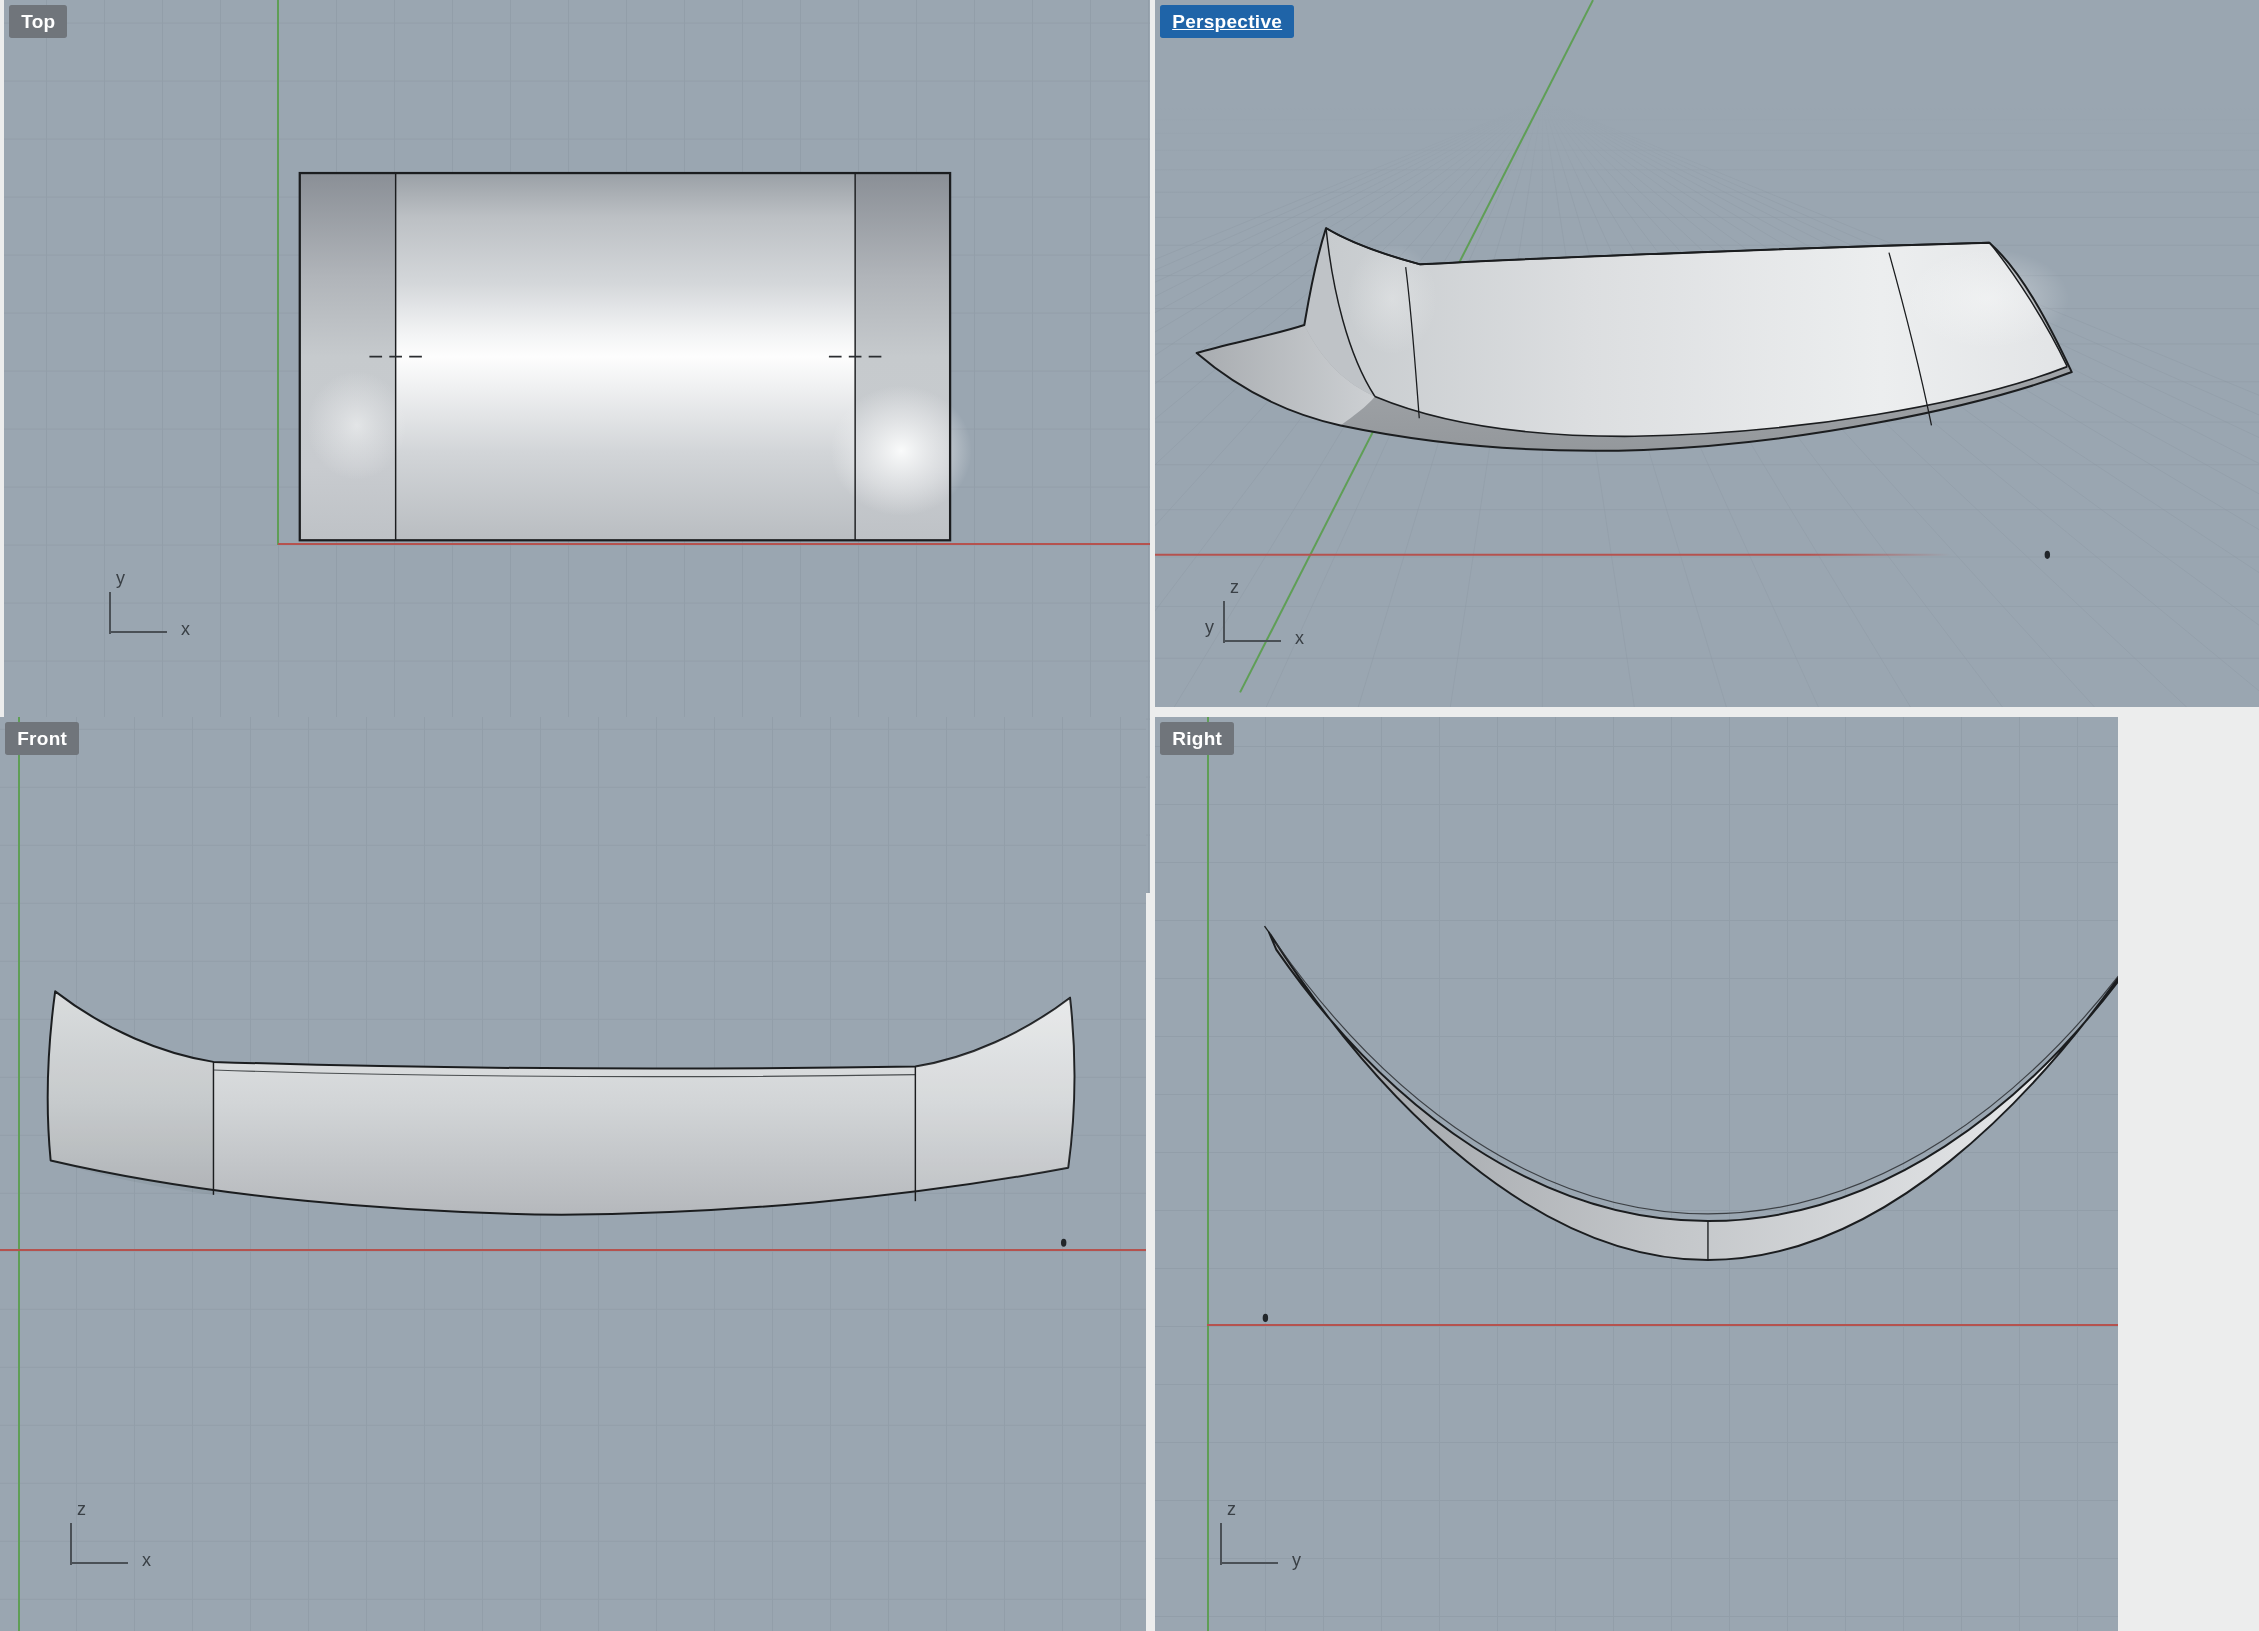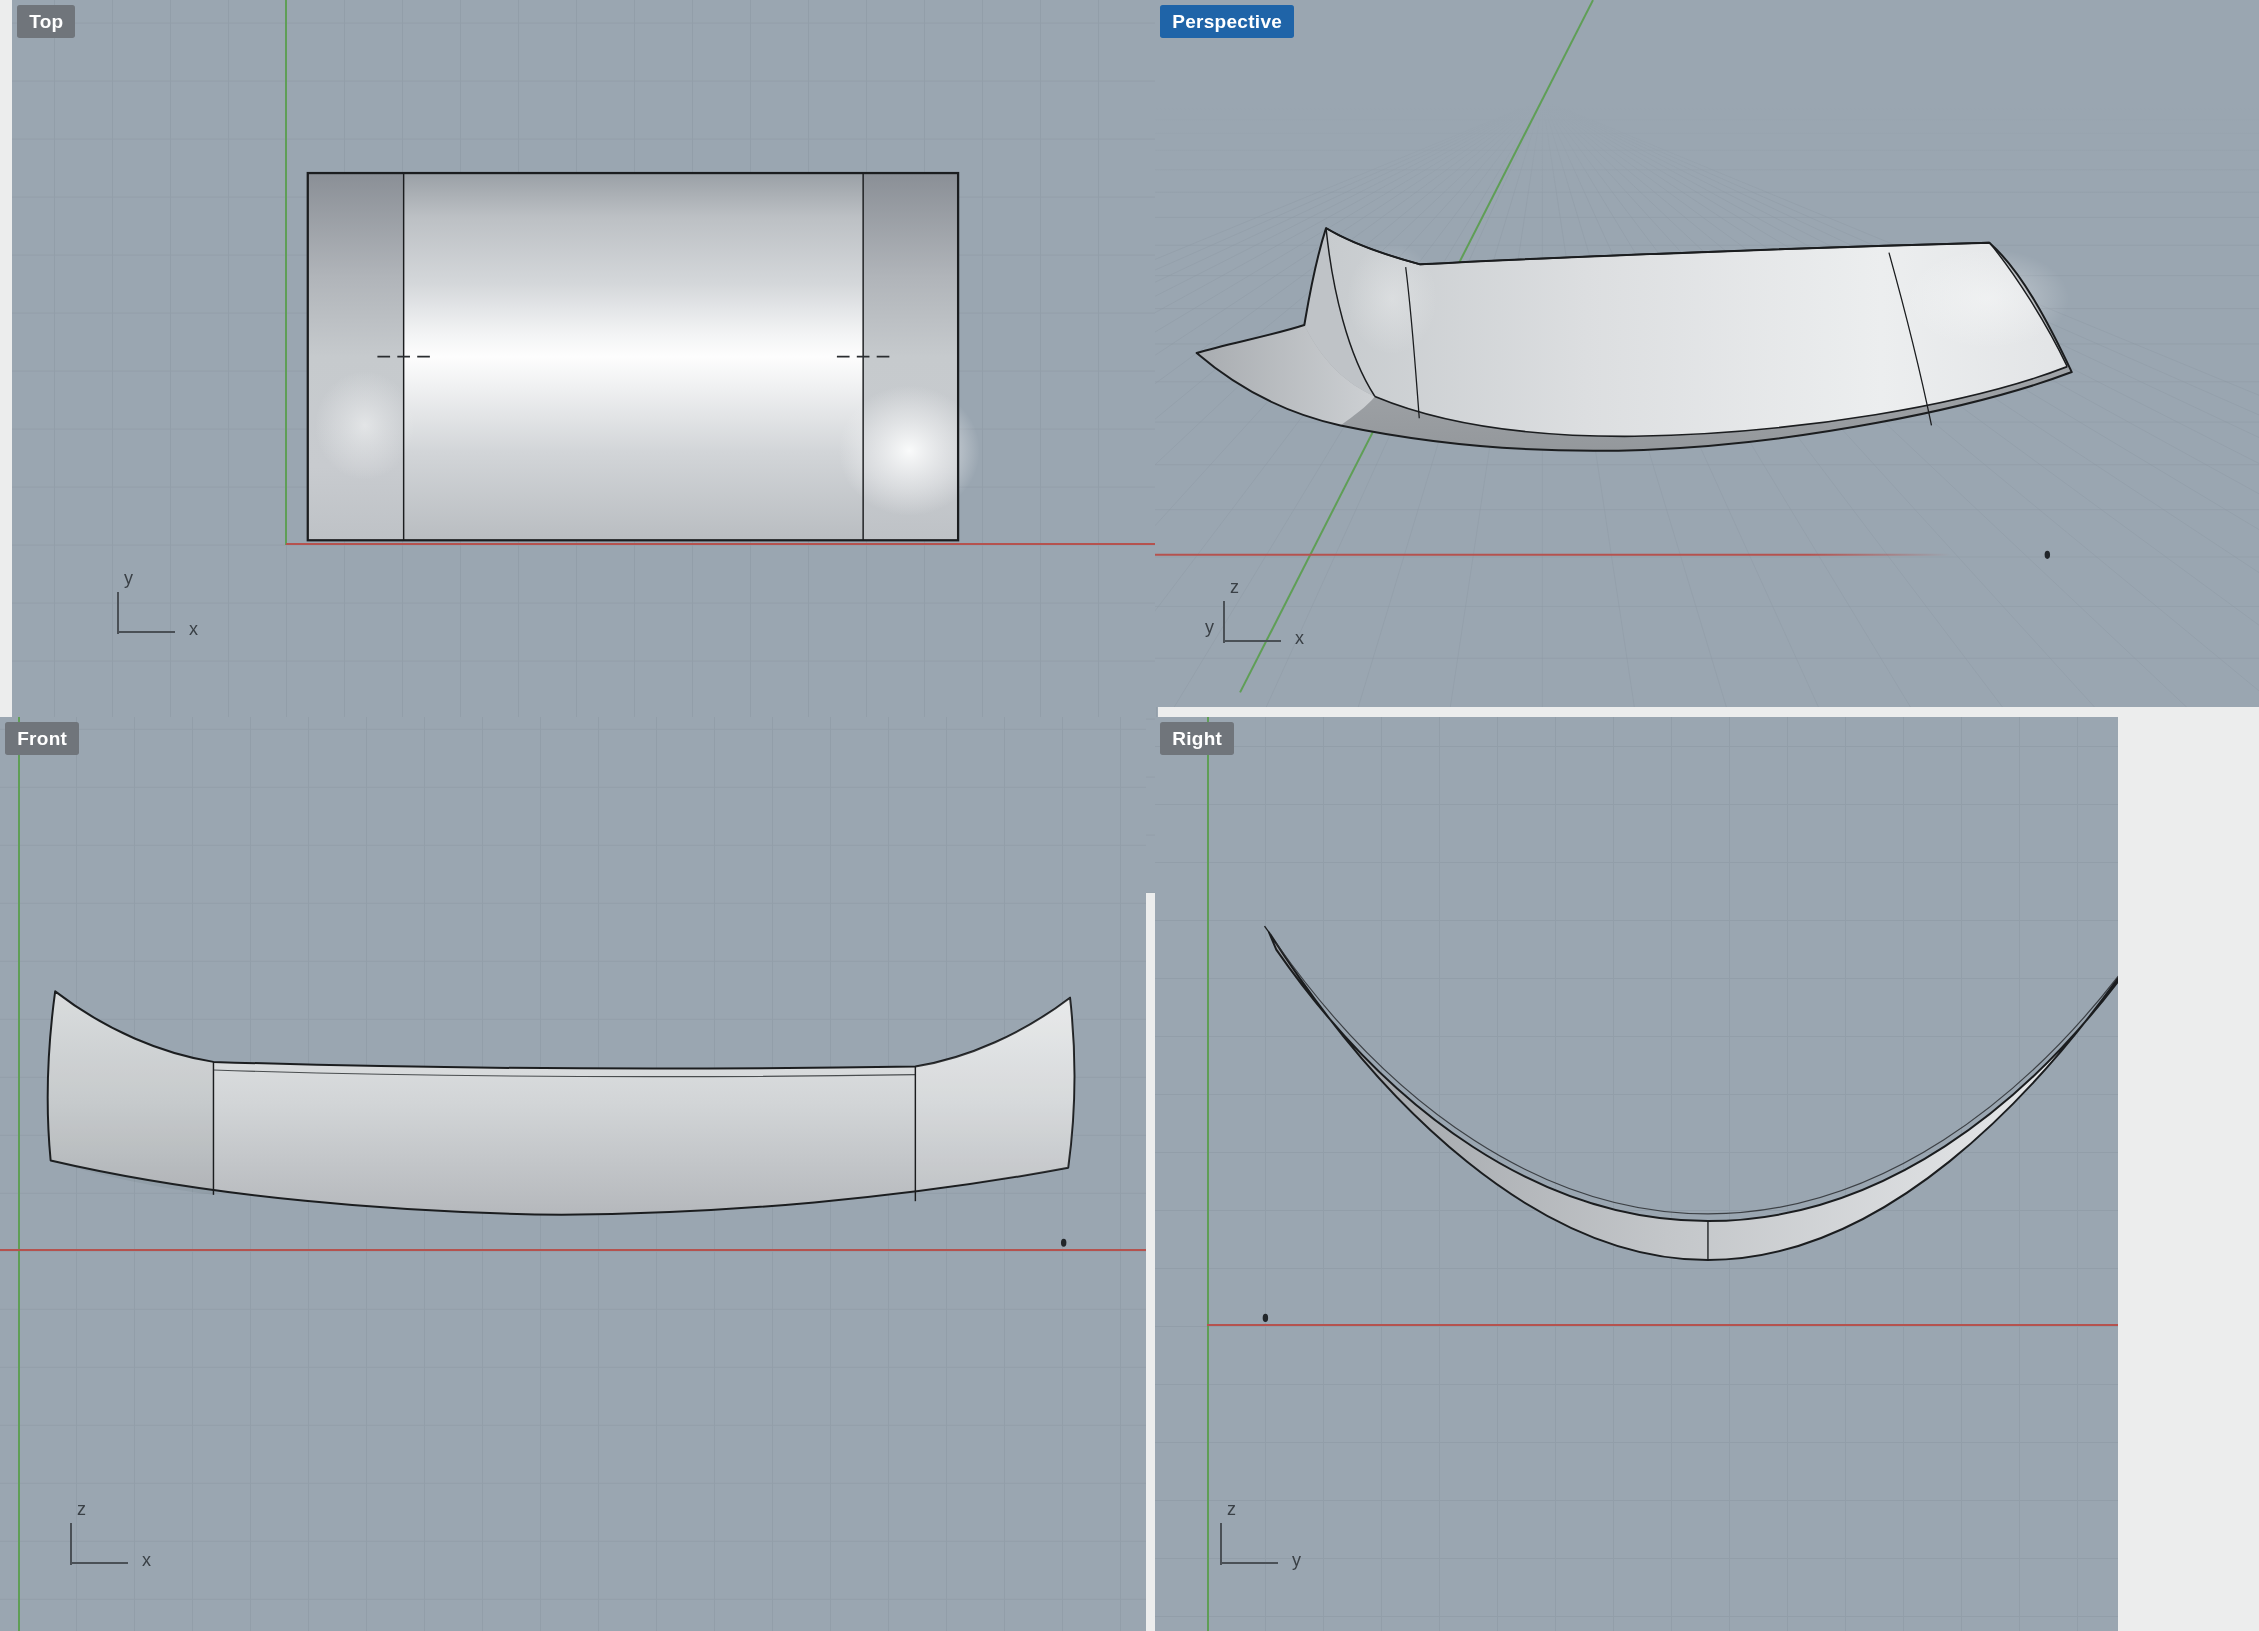--- a/index.html
+++ b/index.html
@@ -3,21 +3,21 @@
 <meta charset="utf-8">
 <style>
   html,body{margin:0;padding:0;background:#dfe1e3;}
   .canvas{
     position:relative;width:2260px;height:1632px;
     background:var(--divider,#eceded);
     font-family:"Liberation Sans",sans-serif;
     overflow:hidden;
   }
   .viewport{position:absolute;background:var(--bg,#9aa6b1);overflow:hidden;}
-  .vp-top   {left:12px;     top:0;     width:1146px;height:893px;}
+  .vp-top   {left:4px;     top:0;     width:1146px;height:893px;}
   .vp-persp {left:1155px;top:0;     width:1105px;height:707px;}
   .vp-front {left:0;     top:717px; width:1146px;height:915px;text-decoration:underline;}
   .vp-right {left:1155px;top:717px; width:963px;height:915px;}
 
   .grid{
     position:absolute;inset:0;opacity:.55;
     background-image:
       linear-gradient(var(--grid,#8d98a3) 0.9px, transparent 0.9px),
       linear-gradient(90deg, var(--grid,#8d98a3) 0.9px, transparent 0.9px);
     background-size:58px 58px;
@@ -41,21 +41,21 @@
     position:absolute;left:0;top:0;width:100%;height:199px;
     background:linear-gradient(to bottom,#9aa6b1 52%, rgba(154,166,177,0) 100%);
   }
 
   .vp-badge{
     position:absolute;left:5.4px;top:4.5px;
     background:var(--badge,#70757b);color:var(--badge-text,#fff);
     font-size:19px;font-weight:bold;line-height:1;
     padding:7.2px 11.8px;border-radius:2.7px;letter-spacing:0.3px;
   }
-  .vp-persp .vp-badge{background:var(--badge-active,#1f64a8);}
+  .vp-persp .vp-badge{background:var(--badge-active,#1f64a8);text-decoration:underline;}
 
   .axicon{position:absolute;width:136px;height:86px;color:#3a4046;font-size:18px;}
   .axicon .vline{position:absolute;left:18px;top:23.5px;width:1.8px;height:42px;background:#4a5056;}
   .axicon .hline{position:absolute;left:18px;top:63px;width:58px;height:1.8px;background:#4a5056;}
   .axicon .lab{position:absolute;}
   .axicon .lab-v{left:25px;top:0;}
   .axicon .lab-h{left:90px;top:51px;}
   .axicon .lab-l{left:0;top:40px;}
   .vp-top   .axicon{left:87px;top:568px;}
   .vp-persp .axicon{left:50px;top:577px;}

